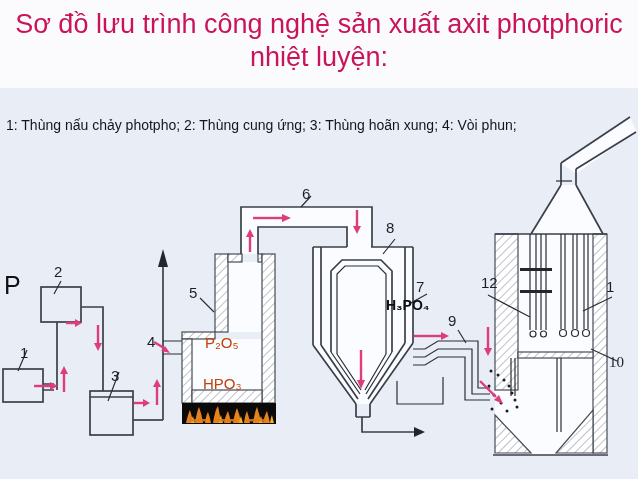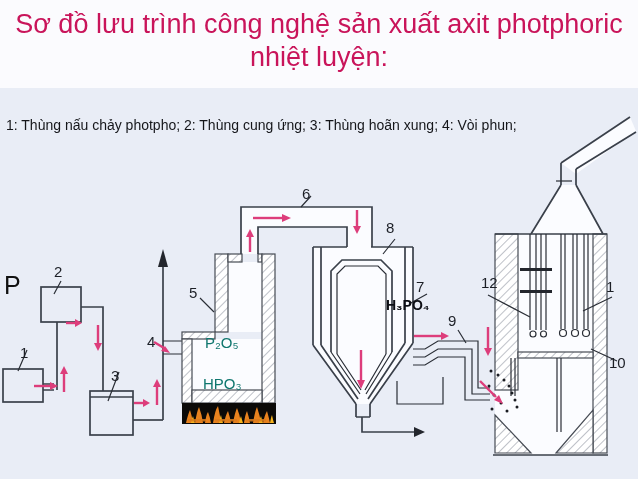--- a/index.html
+++ b/index.html
@@ -7,21 +7,21 @@
        font-family:"Liberation Sans","DejaVu Sans",sans-serif;}
   .page{position:relative;width:638px;height:479px;background:var(--bg-main,#e9edf6);}
   .title-area{position:absolute;left:0;top:0;width:638px;height:88px;background:var(--bg-title,#fbfbfe);}
   .title{position:absolute;left:0;top:8px;width:638px;text-align:center;
          font-size:27px;line-height:33px;color:var(--title-red,#c9145a);}
   .legend{position:absolute;left:6px;top:114px;width:600px;
           font-size:14px;line-height:22.5px;color:#15161a;}
   svg.diagram{position:absolute;left:0;top:0;}
   .lbl{position:absolute;font-size:15px;color:#1c1f26;white-space:nowrap;}
   .lbl.big{font-size:25px;color:#111;}
-  .lbl.chem{font-size:15px;color:#0f766e;}
+  .lbl.chem{font-size:15px;color:#c2410c;}
   .lbl.chem-bold{font-size:14px;font-weight:bold;color:#0c0e14;}
   .ln{stroke:var(--line-dark,#3a404a);stroke-width:1.7;fill:none;}
   .thin{stroke:#2a2e36;stroke-width:1.2;fill:none;}
   .wall{fill:url(#hatch);stroke:#464b54;stroke-width:1.2;}
   .wh{fill:#fbfcff;stroke:none;}
   .pk{stroke:var(--arrow-pink,#dd3d7b);stroke-width:2.4;fill:none;}
   .pkf{fill:var(--arrow-pink,#dd3d7b);stroke:none;}
   .blkf{fill:#23262d;stroke:none;}
 </style>
 </head>
@@ -214,20 +214,20 @@
   <div class="lbl big" style="left:4px;top:271px;">P</div>
   <div class="lbl" style="left:20px;top:344px;">1</div>
   <div class="lbl" style="left:54px;top:263px;">2</div>
   <div class="lbl" style="left:111px;top:367px;">3</div>
   <div class="lbl" style="left:147px;top:333px;">4</div>
   <div class="lbl" style="left:189px;top:284px;">5</div>
   <div class="lbl" style="left:302px;top:185px;">6</div>
   <div class="lbl" style="left:416px;top:278px;">7</div>
   <div class="lbl" style="left:386px;top:219px;">8</div>
   <div class="lbl" style="left:448px;top:312px;">9</div>
-  <div class="lbl" style="left:609px;top:354px;">10</div>
+  <div class="lbl" style="left:609px;top:354px;font-family:Liberation Serif, serif;">10</div>
   <div class="lbl" style="left:606px;top:278px;">1</div>
   <div class="lbl" style="left:481px;top:274px;">12</div>
   <div class="lbl chem" style="left:205px;top:334px;">P₂O₅</div>
   <div class="lbl chem" style="left:203px;top:375px;">HPO₃</div>
   <div class="lbl chem-bold" style="left:340px;top:297px;padding-left:46px;">H₃PO₄</div>
 
 </div>
 
 </body></html>

